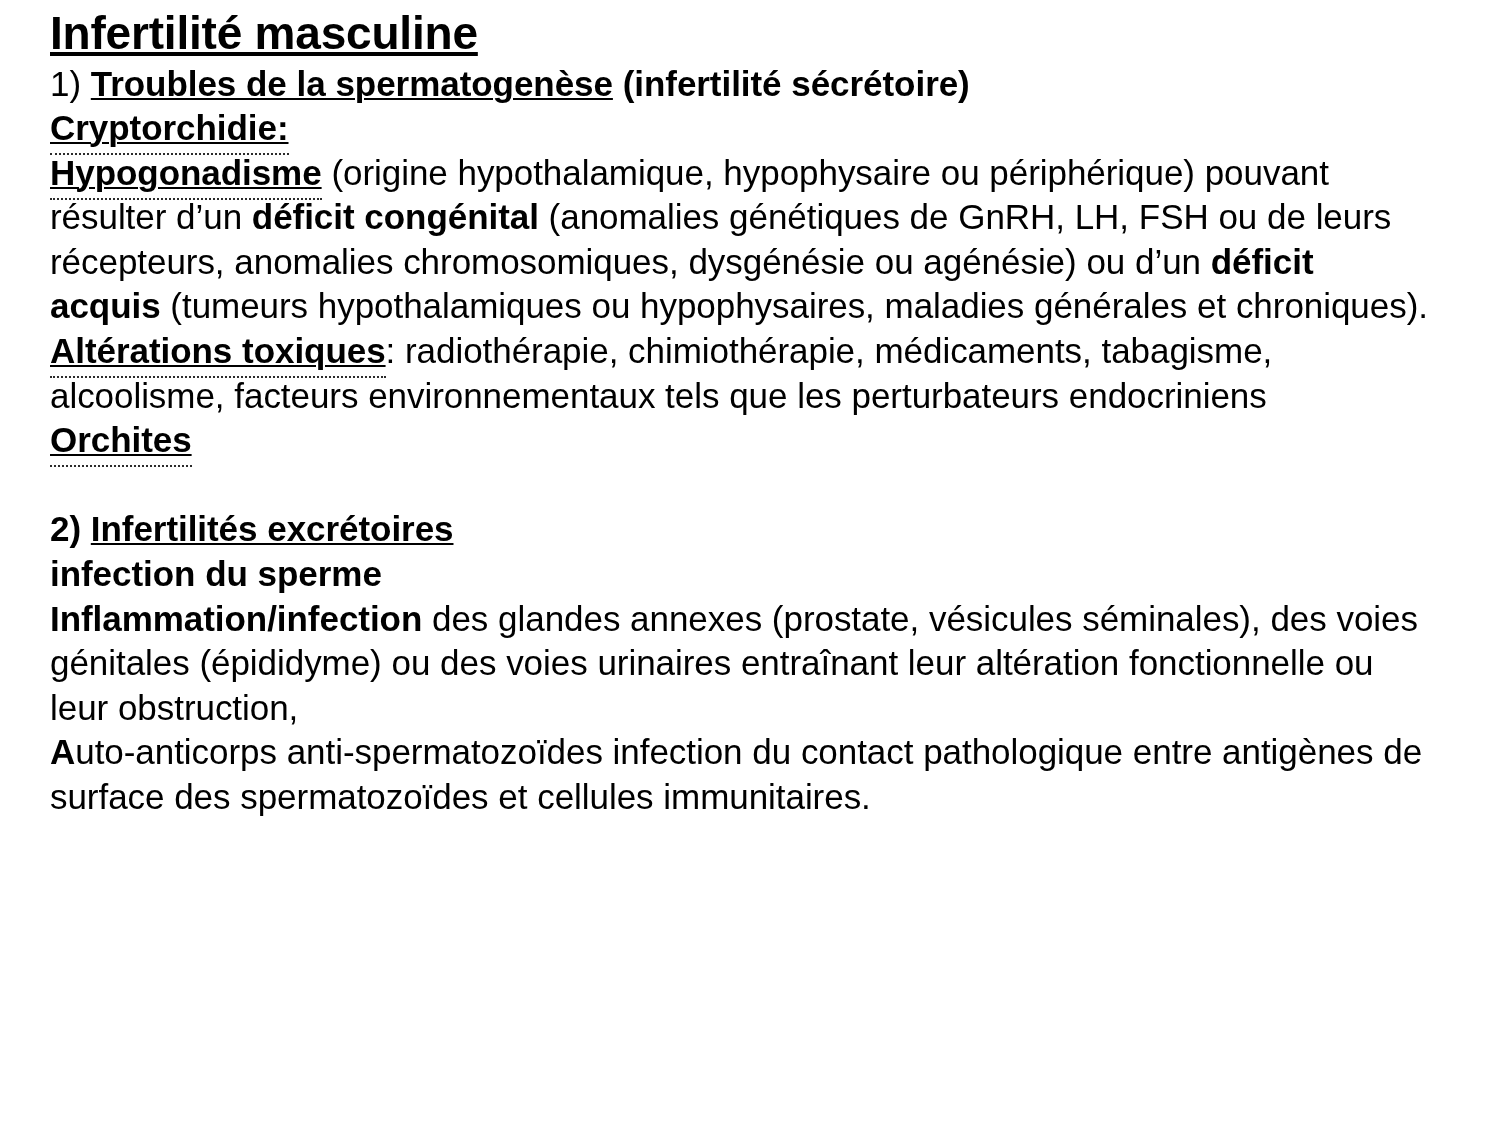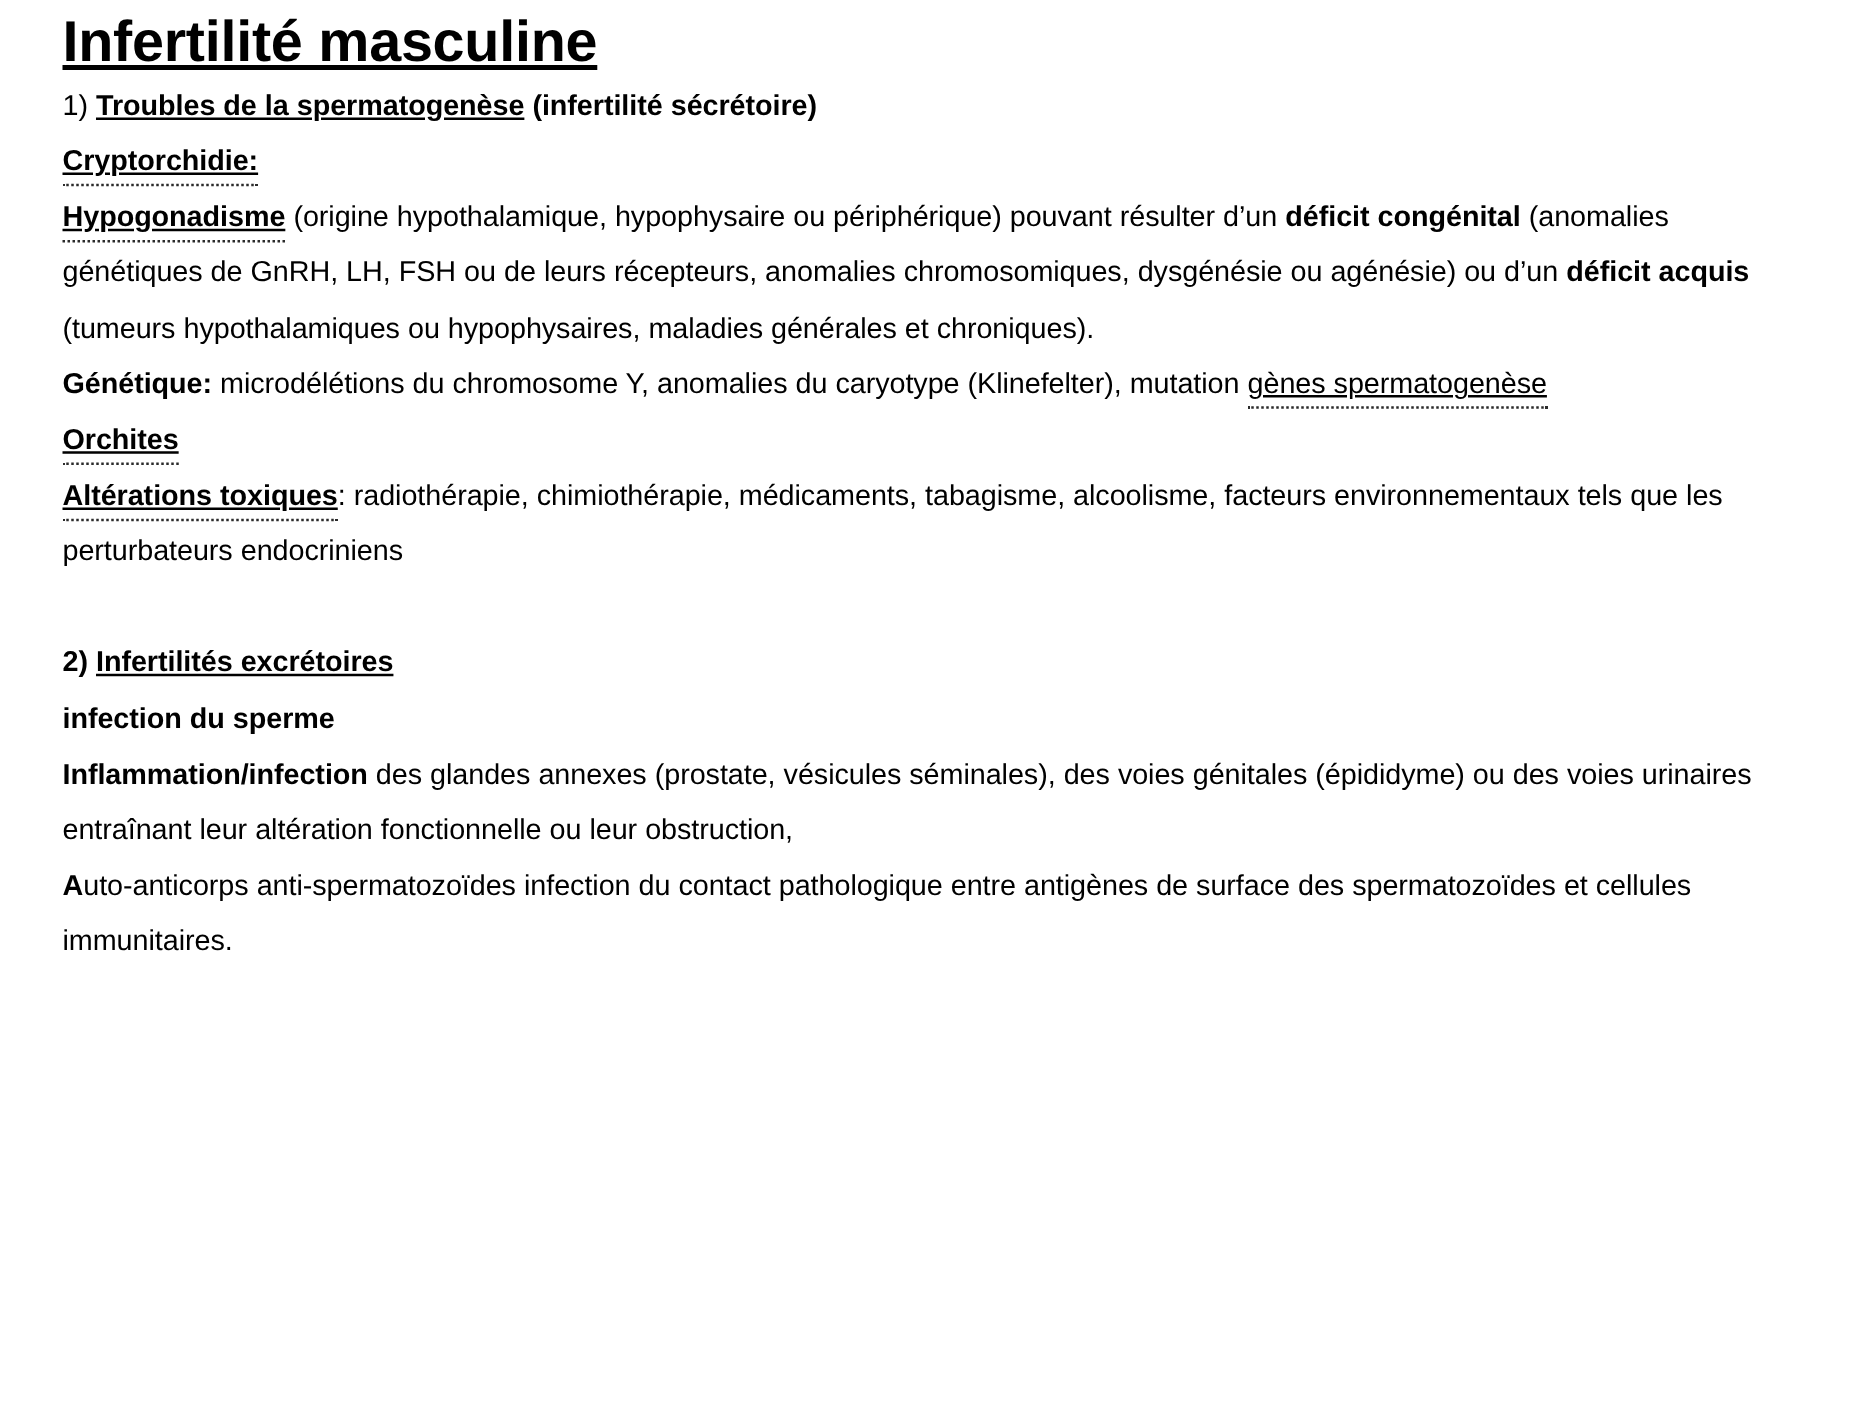--- a/index.html
+++ b/index.html
@@ -26,21 +26,21 @@
     font-size: 46px;
     font-weight: bold;
     line-height: 1.12;
     margin: 0 0 2px 0;
     letter-spacing: -0.2px;
     white-space: nowrap;
   }
   .doc-title .u-solid { text-decoration: underline; text-underline-offset: 3px; }
 
   .para {
-    font-size: 23px;
+    font-size: 35px;
     line-height: 44.6px;
     margin: 0;
     letter-spacing: -0.05px;
     text-align: left;
     word-spacing: 0.1px;
   }
 
   .spacer-line {
     height: 44.6px;
   }
@@ -78,25 +78,24 @@
 
   <h1 class="doc-title"><span class="u-solid">Infertilité masculine</span></h1>
 
   <p class="para"><span>1) </span><b class="u">Troubles de la spermatogenèse</b><b> (infertilité sécrétoire)</b></p>
 
   <p class="para"><b class="u-dot">Cryptorchidie:</b><span></span></p>
 
 
   <p class="para"><b class="u-dot">Hypogonadisme</b><span> (origine hypothalamique, hypophysaire ou périphérique) pouvant résulter d’un </span><b>déficit congénital</b><span> (anomalies génétiques de GnRH, LH, FSH ou de leurs récepteurs, anomalies chromosomiques, dysgénésie ou agénésie) ou d’un </span><b>déficit acquis</b><span> (tumeurs hypothalamiques ou hypophysaires, maladies générales et chroniques).</span></p>
 
-  <p class="para"><b>Génétique:</b><span> microdélétions du chromosome Y, anomalies du caryotype (Klinefelter), mutation </span><span class="u-dot">gènes spermatogenèse</span></p>
+
+  <p class="para"><b class="u-dot">Altérations toxiques</b><span>: radiothérapie, chimiothérapie, médicaments, tabagisme, alcoolisme, facteurs environnementaux tels que les perturbateurs endocriniens</span></p>
 
   <p class="para"><b class="u-dot">Orchites</b><span></span></p>
-
-  <p class="para"><b class="u-dot">Altérations toxiques</b><span>: radiothérapie, chimiothérapie, médicaments, tabagisme, alcoolisme, facteurs environnementaux tels que les perturbateurs endocriniens</span></p>
 
 
   <div class="spacer-line"></div>
 
   <p class="para"><b>2) </b><b class="u">Infertilités excrétoires</b><b></b></p>
 
   <p class="para"><b>infection du sperme</b><span></span></p>
 
   <p class="para"><b> Inflammation/infection</b><span> des glandes annexes (prostate, vésicules séminales), des voies génitales (épididyme) ou des voies urinaires entraînant leur altération fonctionnelle ou leur obstruction,</span></p>
 

